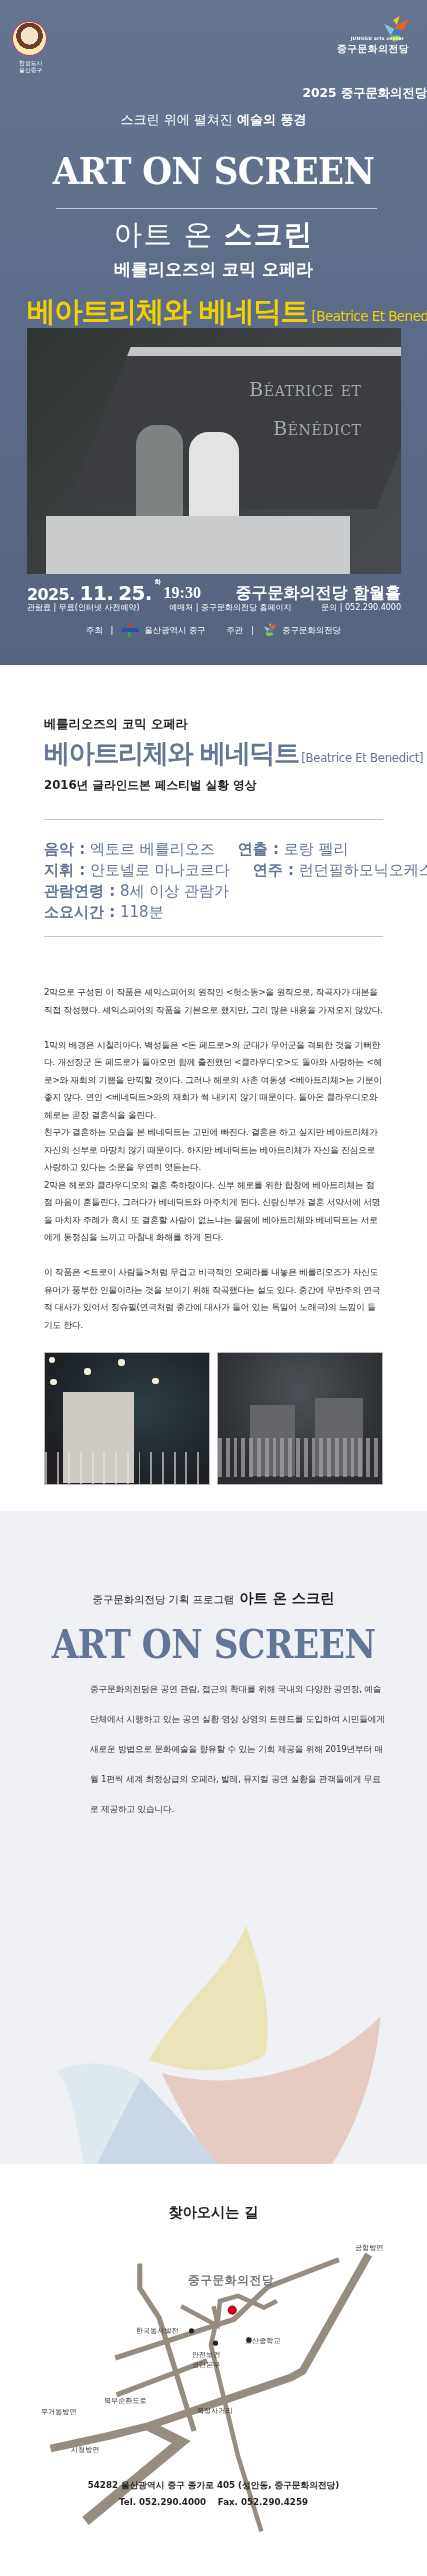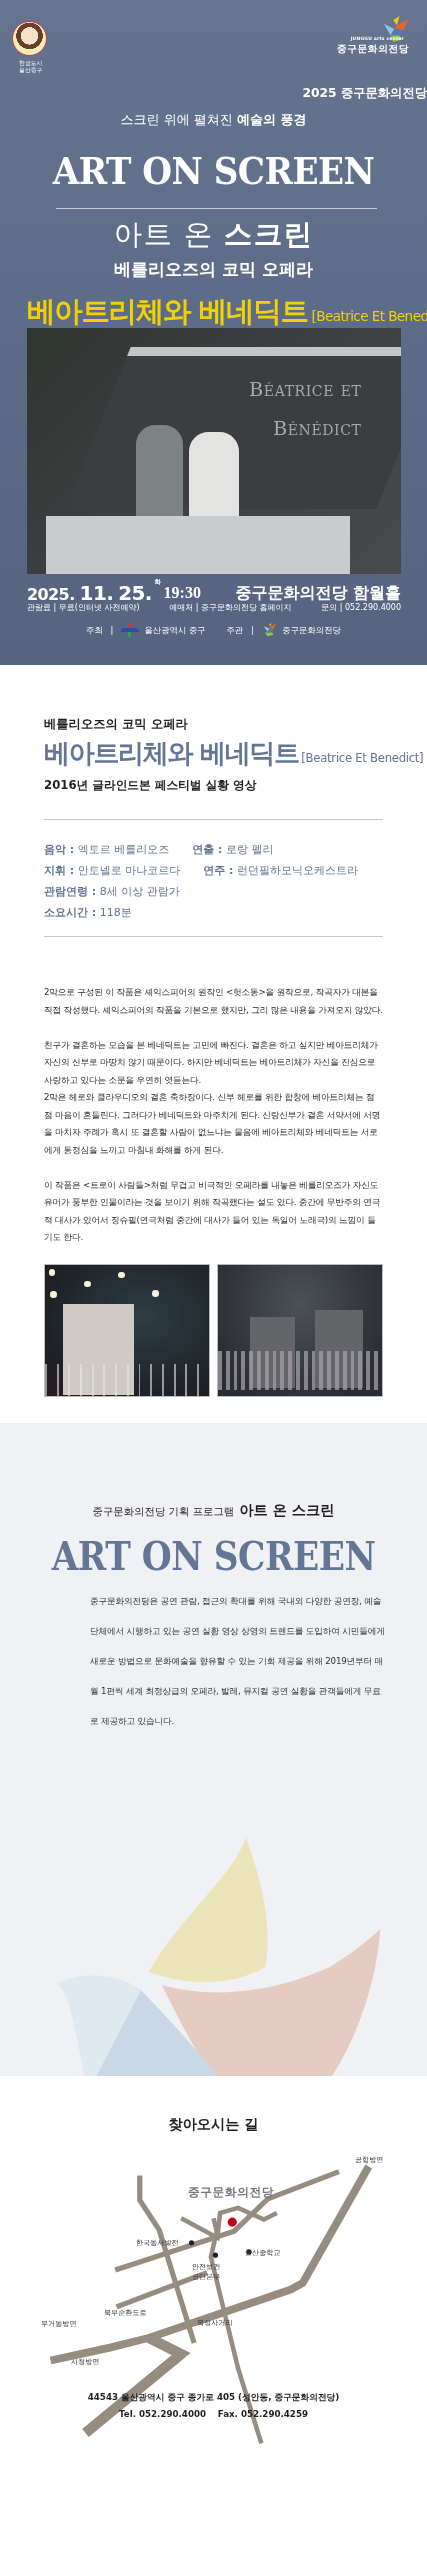--- a/index.html
+++ b/index.html
@@ -54,21 +54,21 @@
 
   
   .detail { padding: 35px 44px 26px 44px; }
   .detail-genre { font-size: 12.3px; font-weight: bold; margin-top: 15.5px; }
   .detail-work { color: #647696; white-space: nowrap; margin-top: 3.9px; }
   .detail-work .ko { font-size: 26px; font-weight: bold; letter-spacing: -1.3px; }
   .detail-work .en { font-size: 11.7px; margin-left: 2.6px; letter-spacing: -0.3px; }
   .detail-sub { font-size: 11.7px; font-weight: bold; margin-top: 6.5px; }
   .divider { height: 0.6px; background: #c7c7c7; }
   .detail .divider.d1 { margin-top: 26px; }
-  .credits { margin-top: 19.4px; color: #647696; font-size: 11px; line-height: 21px; }
+  .credits { margin-top: 19.4px; color: #647696; font-size: 15px; line-height: 21px; }
   .credits .row { display: flex; white-space: nowrap; }
   .credits .row .cell { margin-right: 23px; }
   .credits b { font-weight: bold; }
   .detail .divider.d2 { margin-top: 13px; }
   .synopsis { margin-top: 48px; font-size: 8.7px; line-height: 17.5px; color: #2a2a2a; letter-spacing: -0.2px; }
   .synopsis p { margin-bottom: 17.5px; }
   .synopsis p.tight { margin-bottom: 0; }
   .gallery { display: flex; gap: 7.8px; margin-top: 17px; }
   .gallery .shot { width: 170px; height: 133px; position: relative; overflow: hidden; border: 0.6px solid #bbb; }
   .shot-a { background: radial-gradient(ellipse at 60% 40%, #2e3e44 0%, #1d2227 70%, #2a1a20 100%); }
@@ -203,20 +203,21 @@
       </div>
       <div class="row">
         <span class="cell"><b>소요시간 :</b> <span>118분</span></span>
       </div>
     </div>
 
     <div class="divider d2"></div>
 
     <div class="synopsis">
       <p>2막으로 구성된 이 작품은 셰익스피어의 원작인 &lt;헛소동&gt;을 원작으로, 작곡자가 대본을 직접 작성했다. 셰익스피어의 작품을 기본으로 했지만, 그리 많은 내용을 가져오지 않았다.</p>
+      <p class="tight">1막의 배경은 시칠리아다. 백성들은 &lt;돈 페드로&gt;의 군대가 무어군을 격퇴한 것을 기뻐한다. 개선장군 돈 페드로가 돌아오면 함께 출전했던 &lt;클라우디오&gt;도 돌아와 사랑하는 &lt;헤로&gt;와 재회의 기쁨을 만끽할 것이다. 그러나 헤로의 사촌 여동생 &lt;베아트리체&gt;는 기분이 좋지 않다. 연인 &lt;베네딕트&gt;와의 재회가 썩 내키지 않기 때문이다. 돌아온 클라우디오와 헤로는 곧장 결혼식을 올린다.</p>
       <p class="tight">친구가 결혼하는 모습을 본 베네딕트는 고민에 빠진다. 결혼은 하고 싶지만 베아트리체가 자신의 신부로 마땅치 않기 때문이다. 하지만 베네딕트는 베아트리체가 자신을 진심으로 사랑하고 있다는 소문을 우연히 엿듣는다.</p>
       <p>2막은 헤로와 클라우디오의 결혼 축하장이다. 신부 헤로를 위한 합창에 베아트리체는 점점 마음이 흔들린다. 그러다가 베네딕트와 마주치게 된다. 신랑신부가 결혼 서약서에 서명을 마치자 주례가 혹시 또 결혼할 사람이 없느냐는 물음에 베아트리체와 베네딕트는 서로에게 동정심을 느끼고 마침내 화해를 하게 된다.</p>
       <p>이 작품은 &lt;트로이 사람들&gt;처럼 무겁고 비극적인 오페라를 내놓은 베를리오즈가 자신도 유머가 풍부한 인물이라는 것을 보이기 위해 작곡했다는 설도 있다. 중간에 무반주의 연극적 대사가 있어서 징슈필(연극처럼 중간에 대사가 들어 있는 독일어 노래극)의 느낌이 들기도 한다.</p>
     </div>
 
     <div class="gallery">
       <div class="shot shot-a">
         <span class="light" style="left:3.9px;top:3.9px"></span>
         <span class="light" style="left:39px;top:15.5px"></span>
         <span class="light" style="left:73px;top:6.5px"></span>
@@ -270,20 +271,20 @@
     <div class="map-label" style="left:355px;top:79px">공항방면</div>
     <div class="map-label" style="left:136px;top:162px">한국동서발전</div>
     <div class="map-label" style="left:245px;top:172px">울산중학교</div>
     <div class="map-label" style="left:192px;top:186px">안전보건</div>
     <div class="map-label" style="left:192px;top:196px">공단본부</div>
     <div class="map-label" style="left:104px;top:232px">북부순환도로</div>
     <div class="map-label" style="left:41px;top:243px">무거동방면</div>
     <div class="map-label" style="left:197px;top:242px">북정사거리</div>
     <div class="map-label" style="left:71px;top:281px">시청방면</div>
 
-    <div class="address">44543 울산광역시 중구 종가로 405 (성안동, 중구문화의전당)</div>
+    <div class="address">54282 울산광역시 중구 종가로 405 (성안동, 중구문화의전당)</div>
     <div class="contact">
       <span>Tel. 052.290.4000</span><span>Fax. 052.290.4259</span>
     </div>
   </section>
 
 </div>
 
 
 </body></html>

